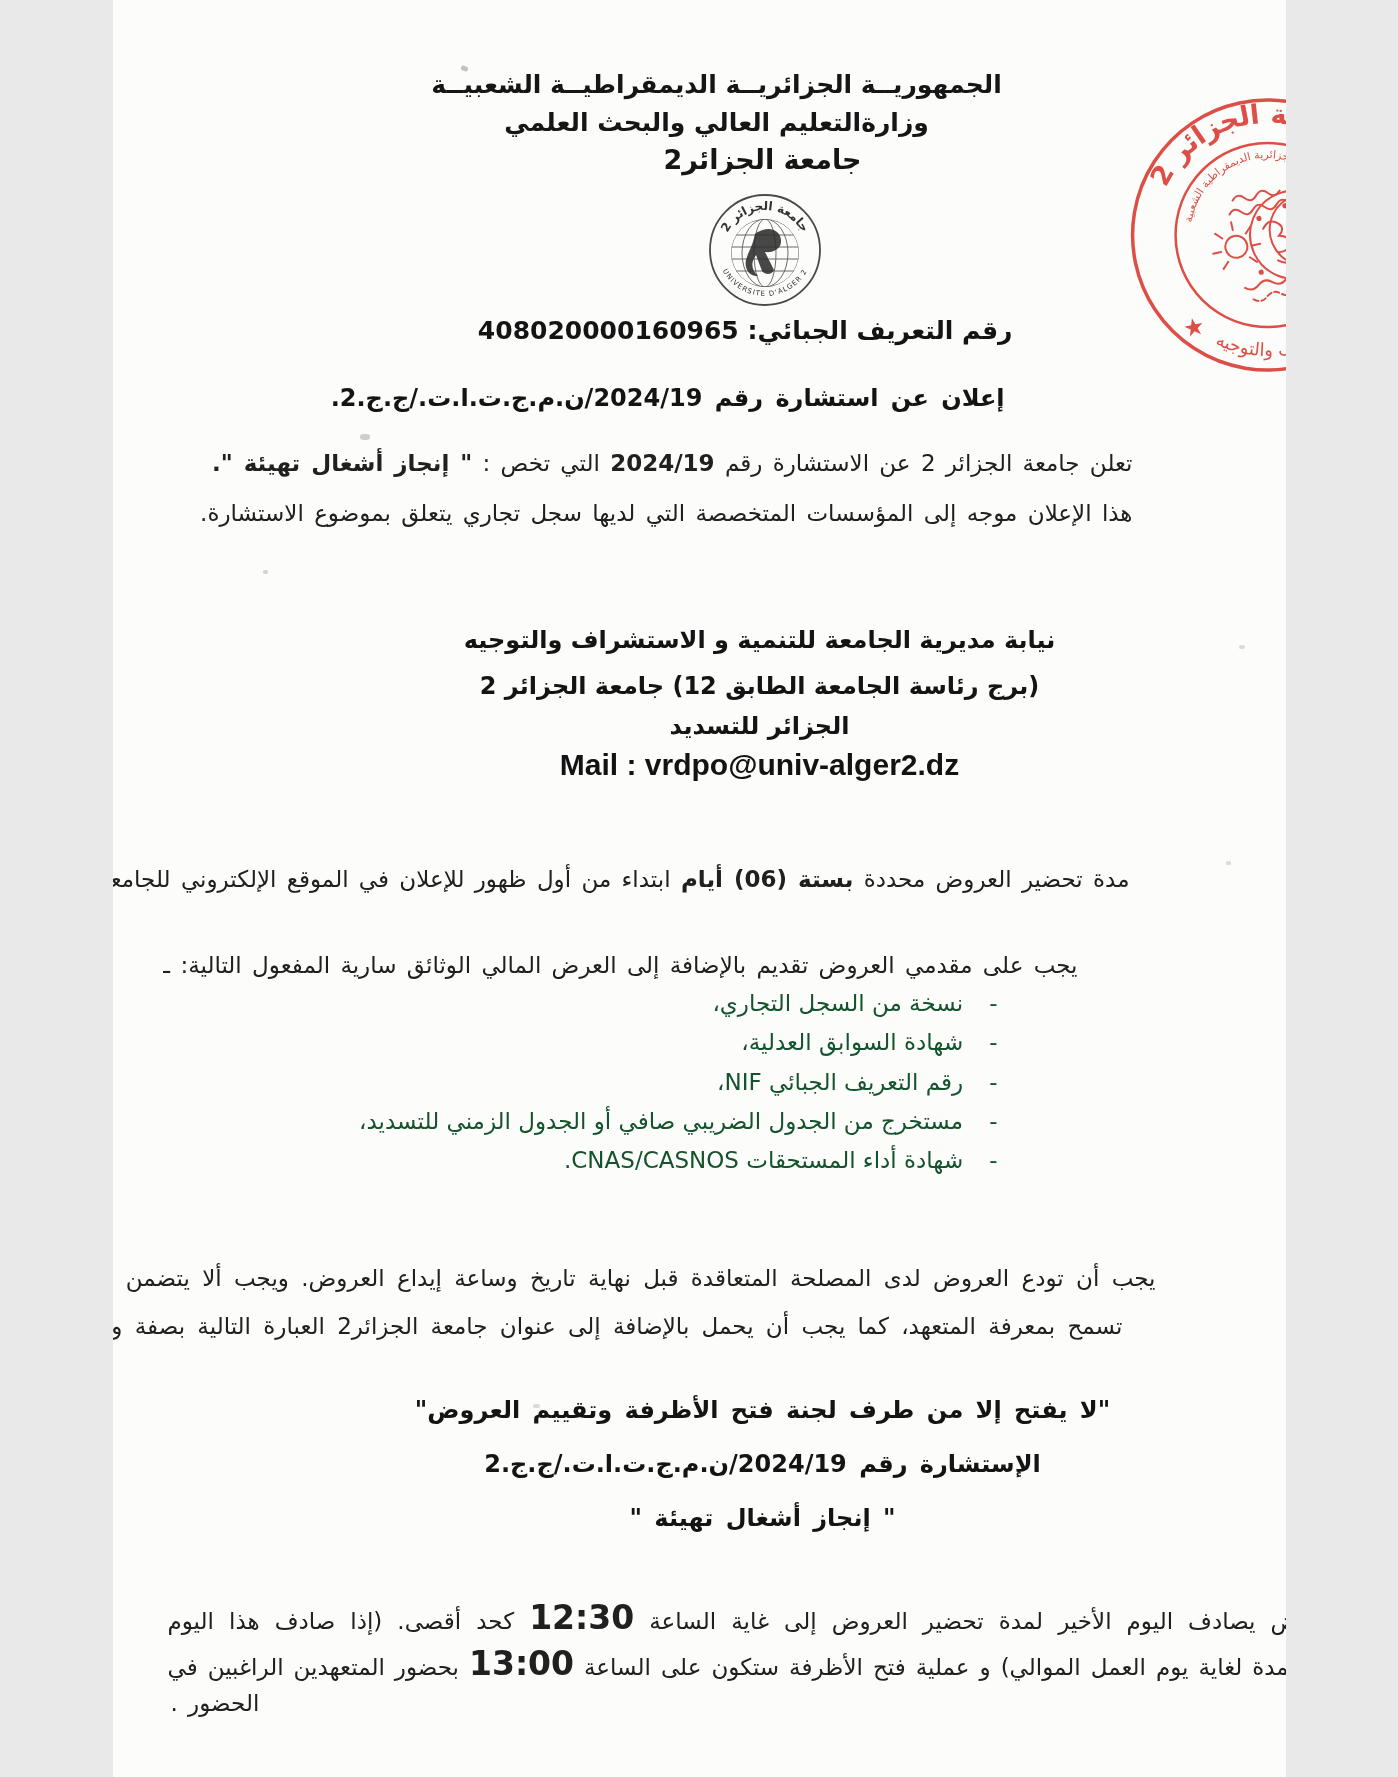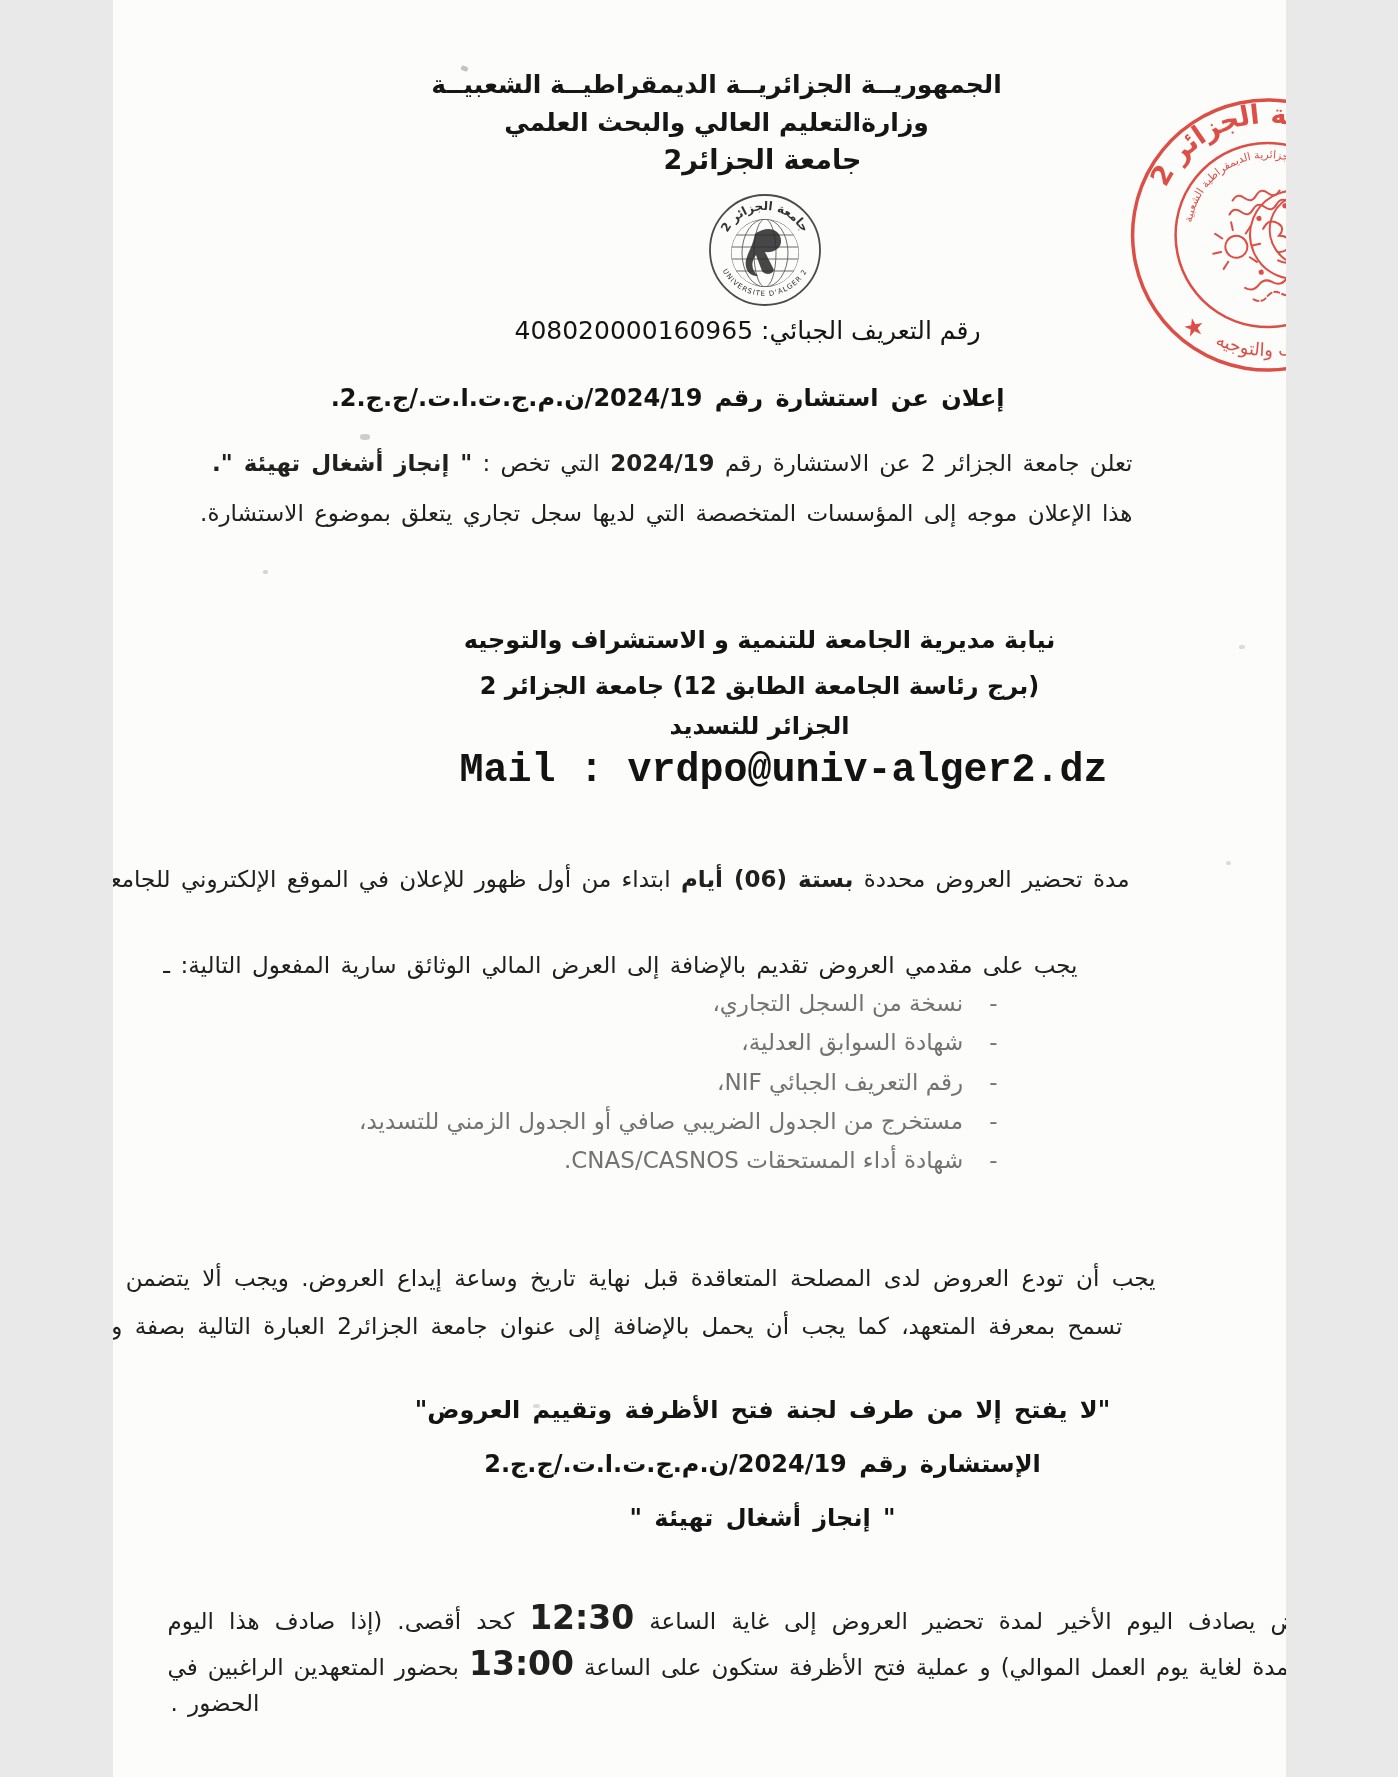--- a/index.html
+++ b/index.html
@@ -16,28 +16,28 @@
   }
   .abs{position:absolute;}
   .rtl{direction:rtl;unicode-bidi:embed;}
   .nw{white-space:nowrap;}
   .b{font-weight:bold;}
   .ctr{text-align:center;}
 
   .hdr{font-weight:bold;font-size:25px;color:#161616;}
   .hdr3{font-size:27px;}
 
-  .taxid{font-weight:normal;font-size:25px;color:#141414;}
+  .taxid{font-weight:bold;font-size:25px;color:#141414;}
   .annc{font-weight:bold;font-size:24px;word-spacing:4px;color:#141414;}
 
   .body-line{font-size:23px;word-spacing:3px;color:#202020;}
   .addr{font-weight:bold;font-size:24px;color:#141414;}
-  .mail{font-family:Liberation Mono, monospace;font-weight:bold;font-size:40px;color:#131313;}
+  .mail{font-family:Liberation Sans, sans-serif;font-weight:bold;font-size:30px;color:#131313;}
 
-  .doc-item{height:39.3px;text-align:right;direction:rtl;white-space:nowrap;font-size:23px;color:#737373;}
+  .doc-item{height:39.3px;text-align:right;direction:rtl;white-space:nowrap;font-size:23px;color:#14532d;}
   .dash{margin-left:26px;}
 
   .env{font-weight:bold;font-size:24px;word-spacing:4px;color:#141414;}
 
   .jline{direction:rtl;text-align:justify;text-align-last:justify;font-size:23px;color:#202020;}
   .time{font-weight:bold;font-size:33px;margin-top:12px;}
 
   .p5{word-spacing:5px;}
 
   .speck{position:absolute;background:#8a8a8a;border-radius:40%;}

